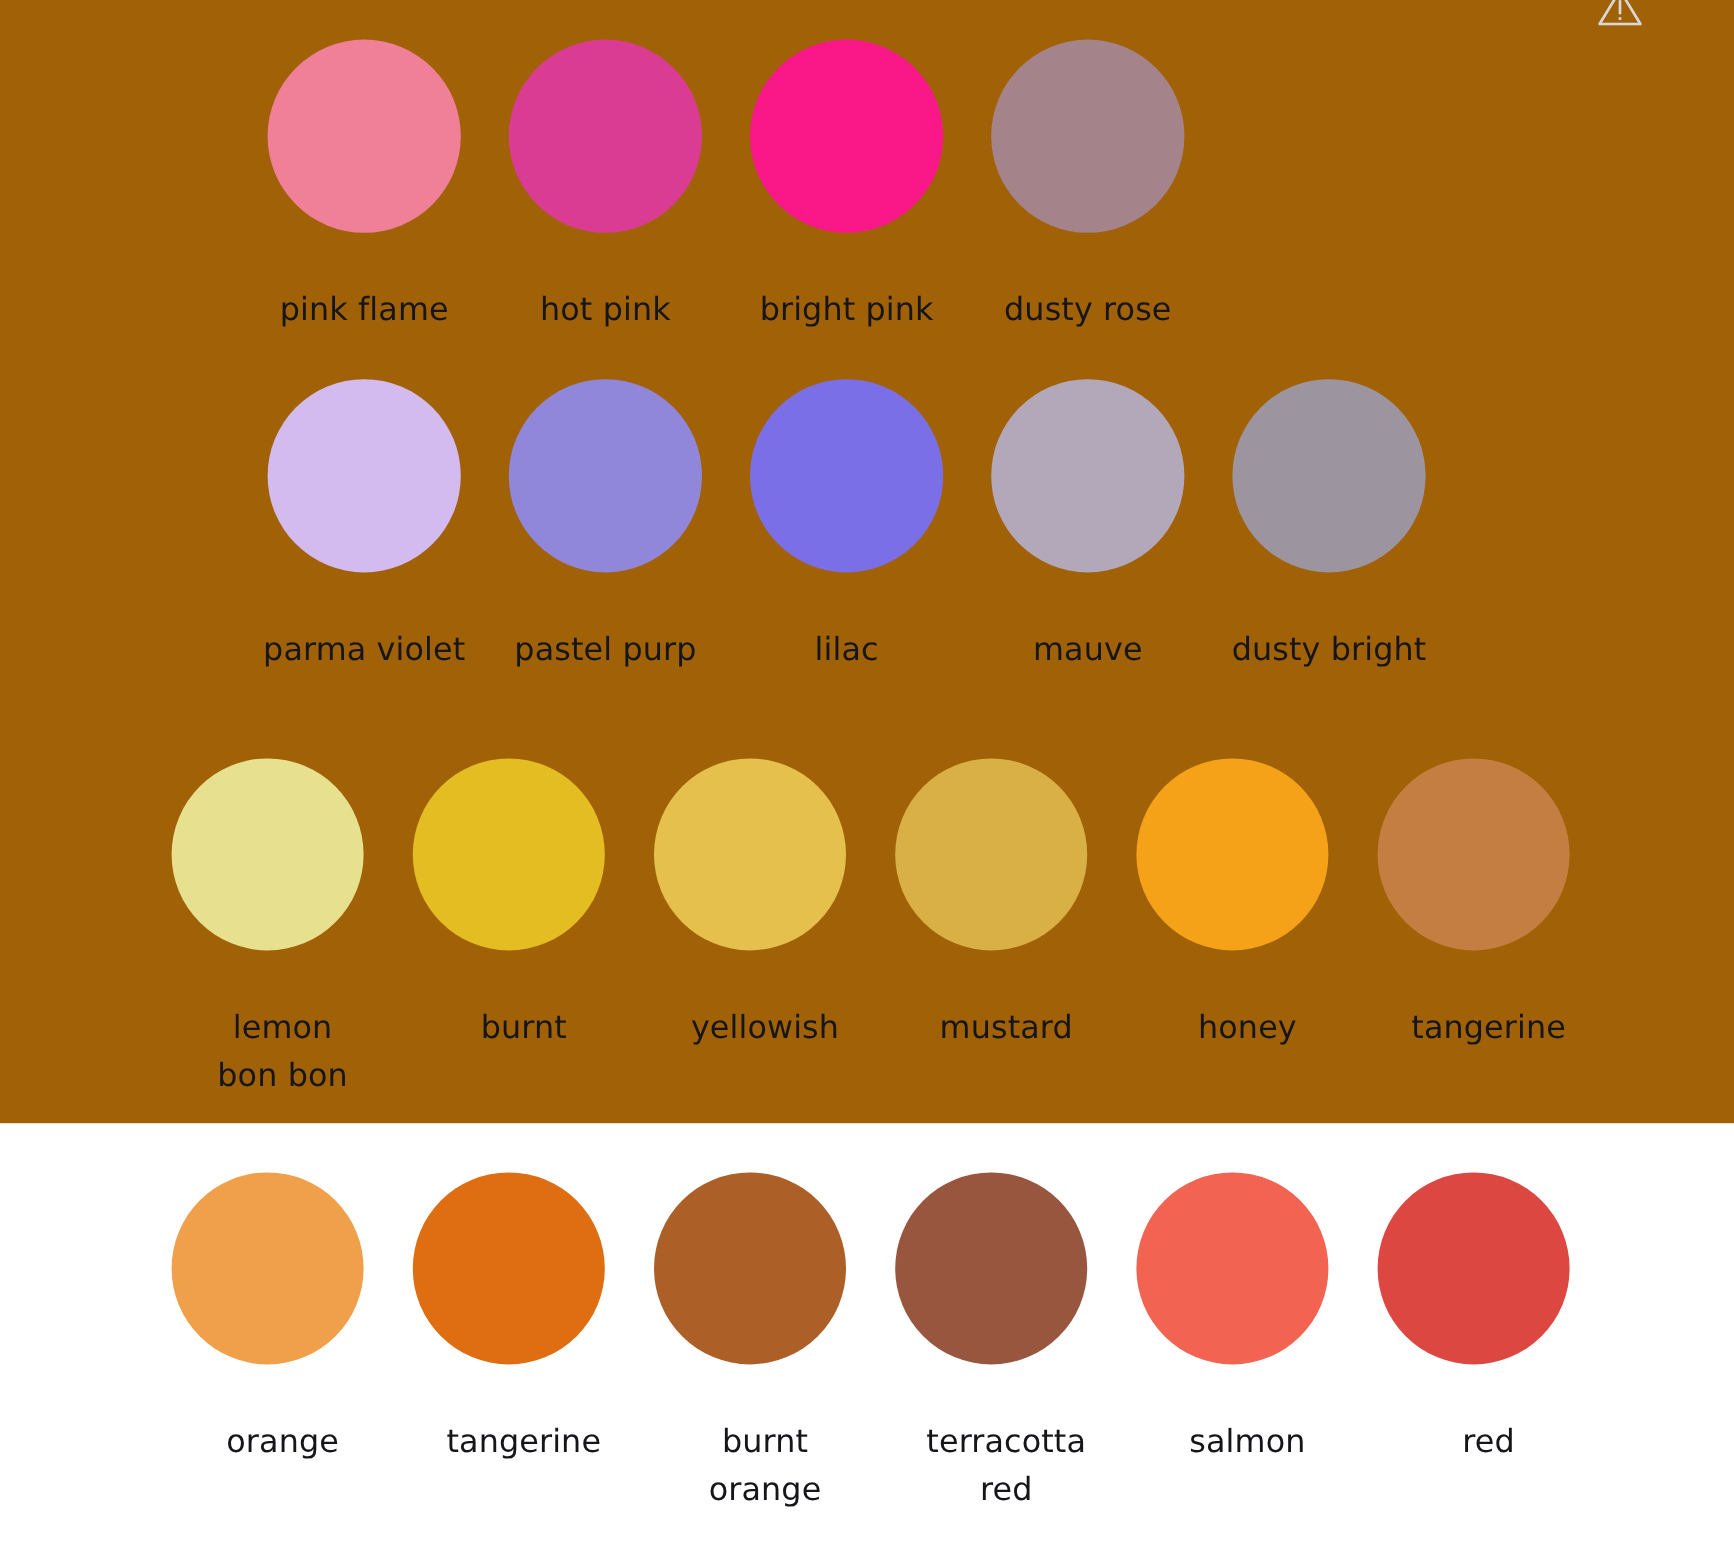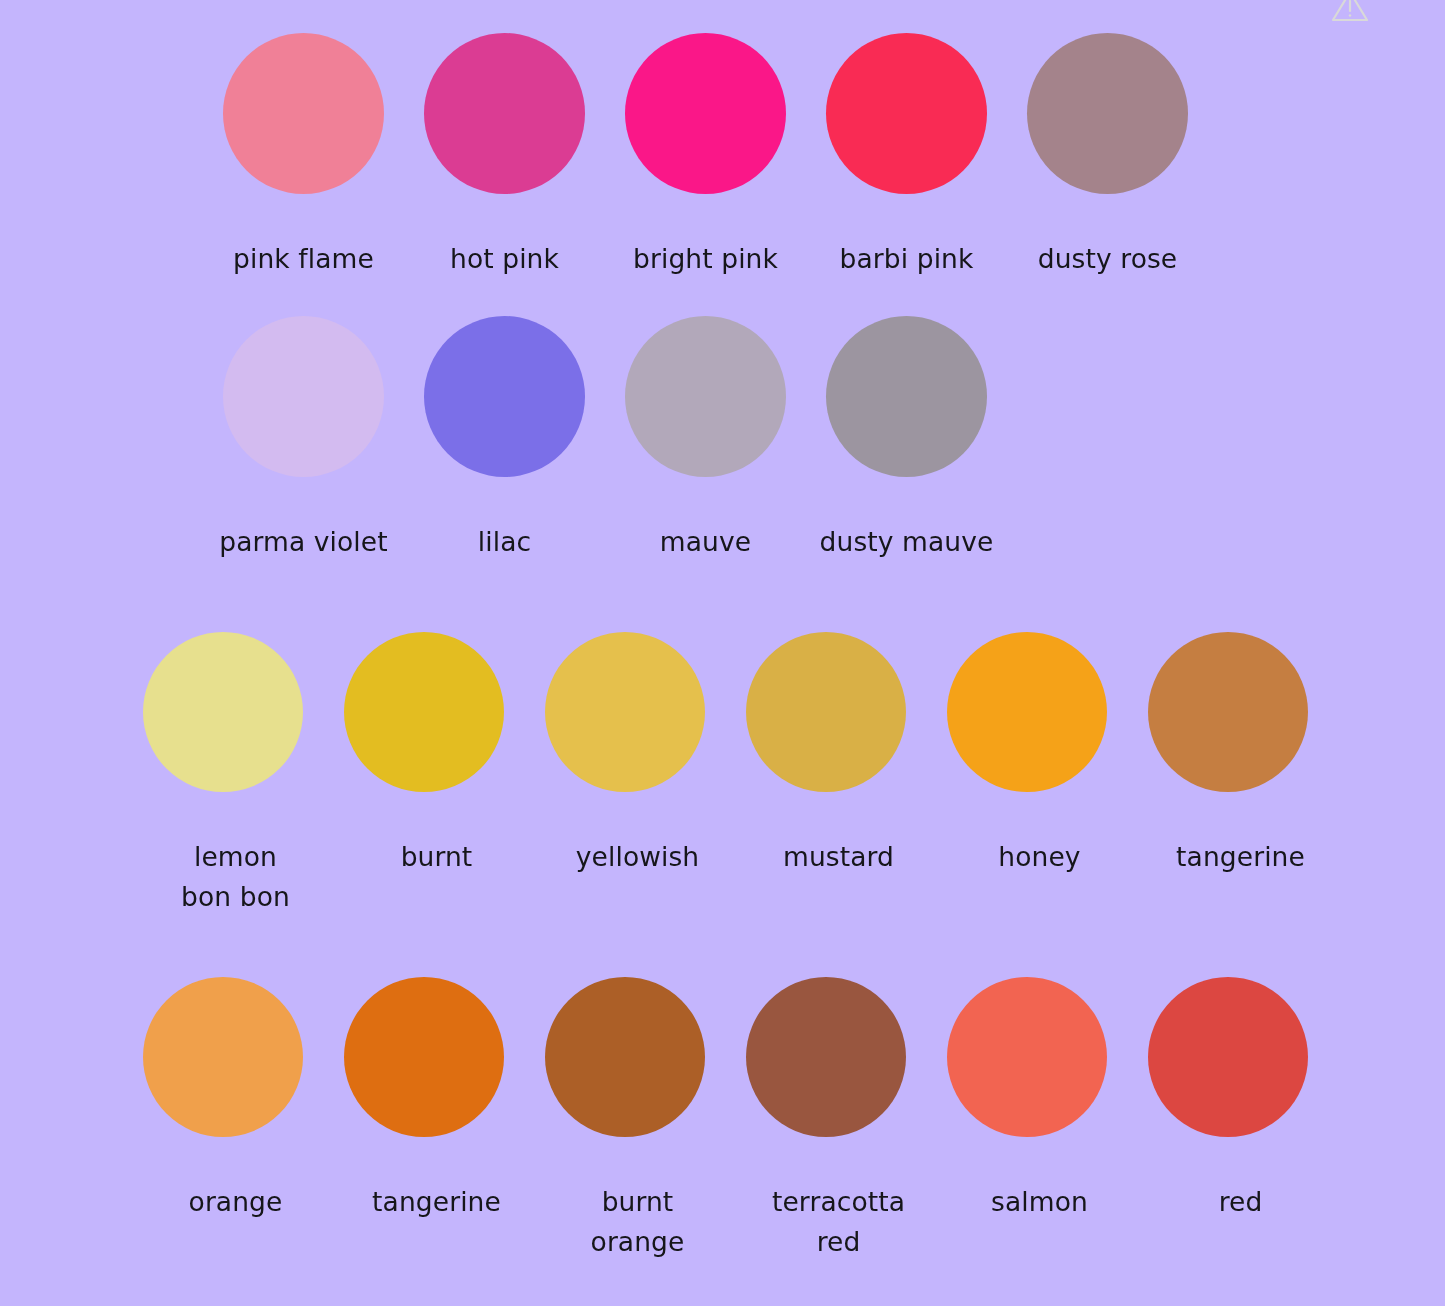--- a/index.html
+++ b/index.html
@@ -11,22 +11,22 @@
     width: 1445px;
     height: 1306px;
     font-family: "DejaVu Sans", sans-serif;
     position: relative;
     overflow: hidden;
   }
 
   #palette-page {
     position: relative;
     width: 1445px;
-    height: 1306px;
-    background: #c4b5fd;
+    height: 936px;
+    background: #a16207;
   }
 
   
   #warning-badge {
     position: absolute;
     top: -14px;
     left: 1328px;
     width: 44px;
     height: 40px;
     pointer-events: none;
@@ -130,45 +130,45 @@
     </div>
     <div class="swatch">
       <span class="swatch-dot" style="background-color: rgb(219, 60, 147);"></span>
       <span class="swatch-label">hot pink</span>
     </div>
     <div class="swatch">
       <span class="swatch-dot" style="background-color: rgb(250, 23, 136);"></span>
       <span class="swatch-label">bright pink</span>
     </div>
     <div class="swatch">
-      <span class="swatch-dot" style="background-color: rgb(249, 43, 84);"></span>
-      <span class="swatch-label">barbi pink</span>
-    </div>
-    <div class="swatch">
       <span class="swatch-dot" style="background-color: rgb(164, 131, 139);"></span>
       <span class="swatch-label">dusty rose</span>
     </div>
   </div>
 
   <div class="swatch-row" id="row-violets">
     <div class="swatch">
       <span class="swatch-dot" style="background-color: rgb(211, 187, 240);"></span>
       <span class="swatch-label">parma violet</span>
     </div>
     <div class="swatch">
+      <span class="swatch-dot" style="background-color: rgb(144, 135, 219);"></span>
+      <span class="swatch-label">pastel purp</span>
+    </div>
+    <div class="swatch">
       <span class="swatch-dot" style="background-color: rgb(123, 111, 232);"></span>
       <span class="swatch-label">lilac</span>
     </div>
     <div class="swatch">
       <span class="swatch-dot" style="background-color: rgb(178, 168, 186);"></span>
       <span class="swatch-label">mauve</span>
     </div>
     <div class="swatch">
       <span class="swatch-dot" style="background-color: rgb(156, 149, 160);"></span>
-      <span class="swatch-label">dusty mauve</span>
+      <span class="swatch-label">dusty bright</span>
     </div>
   </div>
 
   <div class="swatch-row" id="row-yellows">
     <div class="swatch">
       <span class="swatch-dot" style="background-color: rgb(231, 224, 142);"></span>
       <span class="swatch-label">lemon
 bon bon</span>
     </div>
     <div class="swatch">

